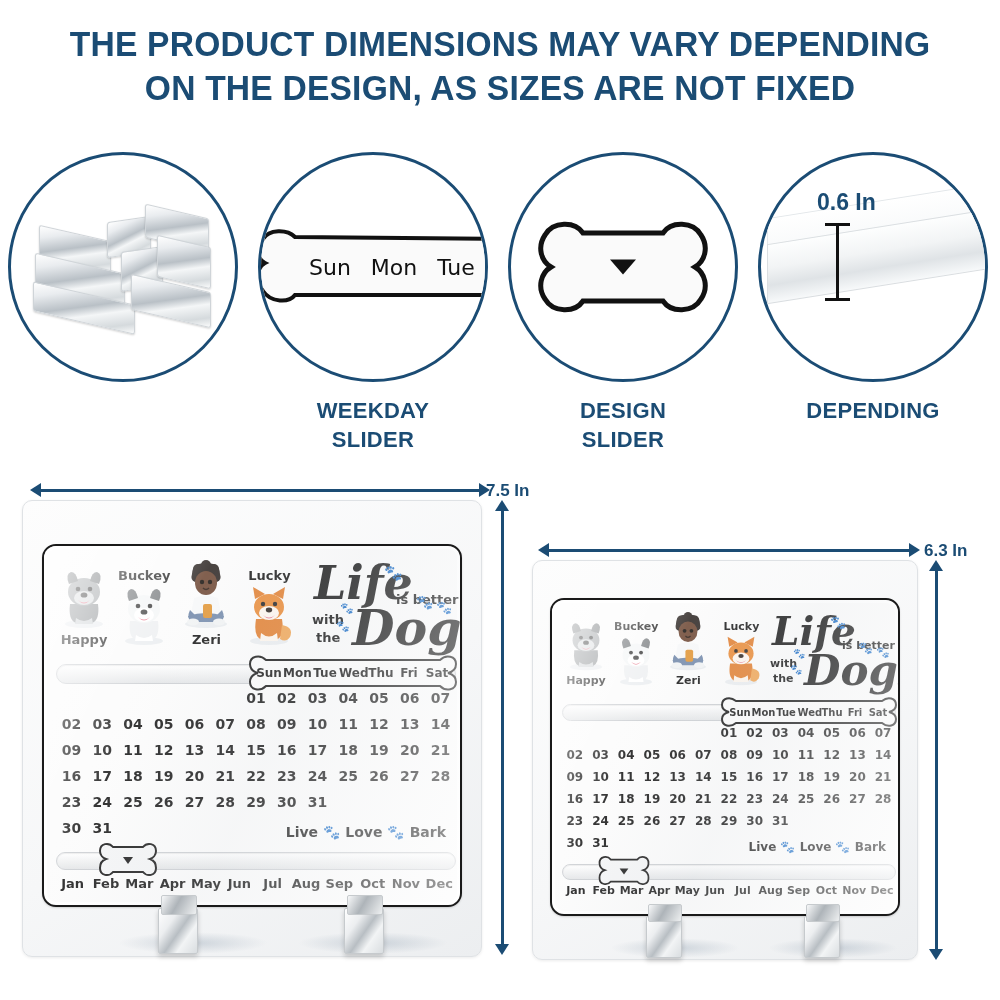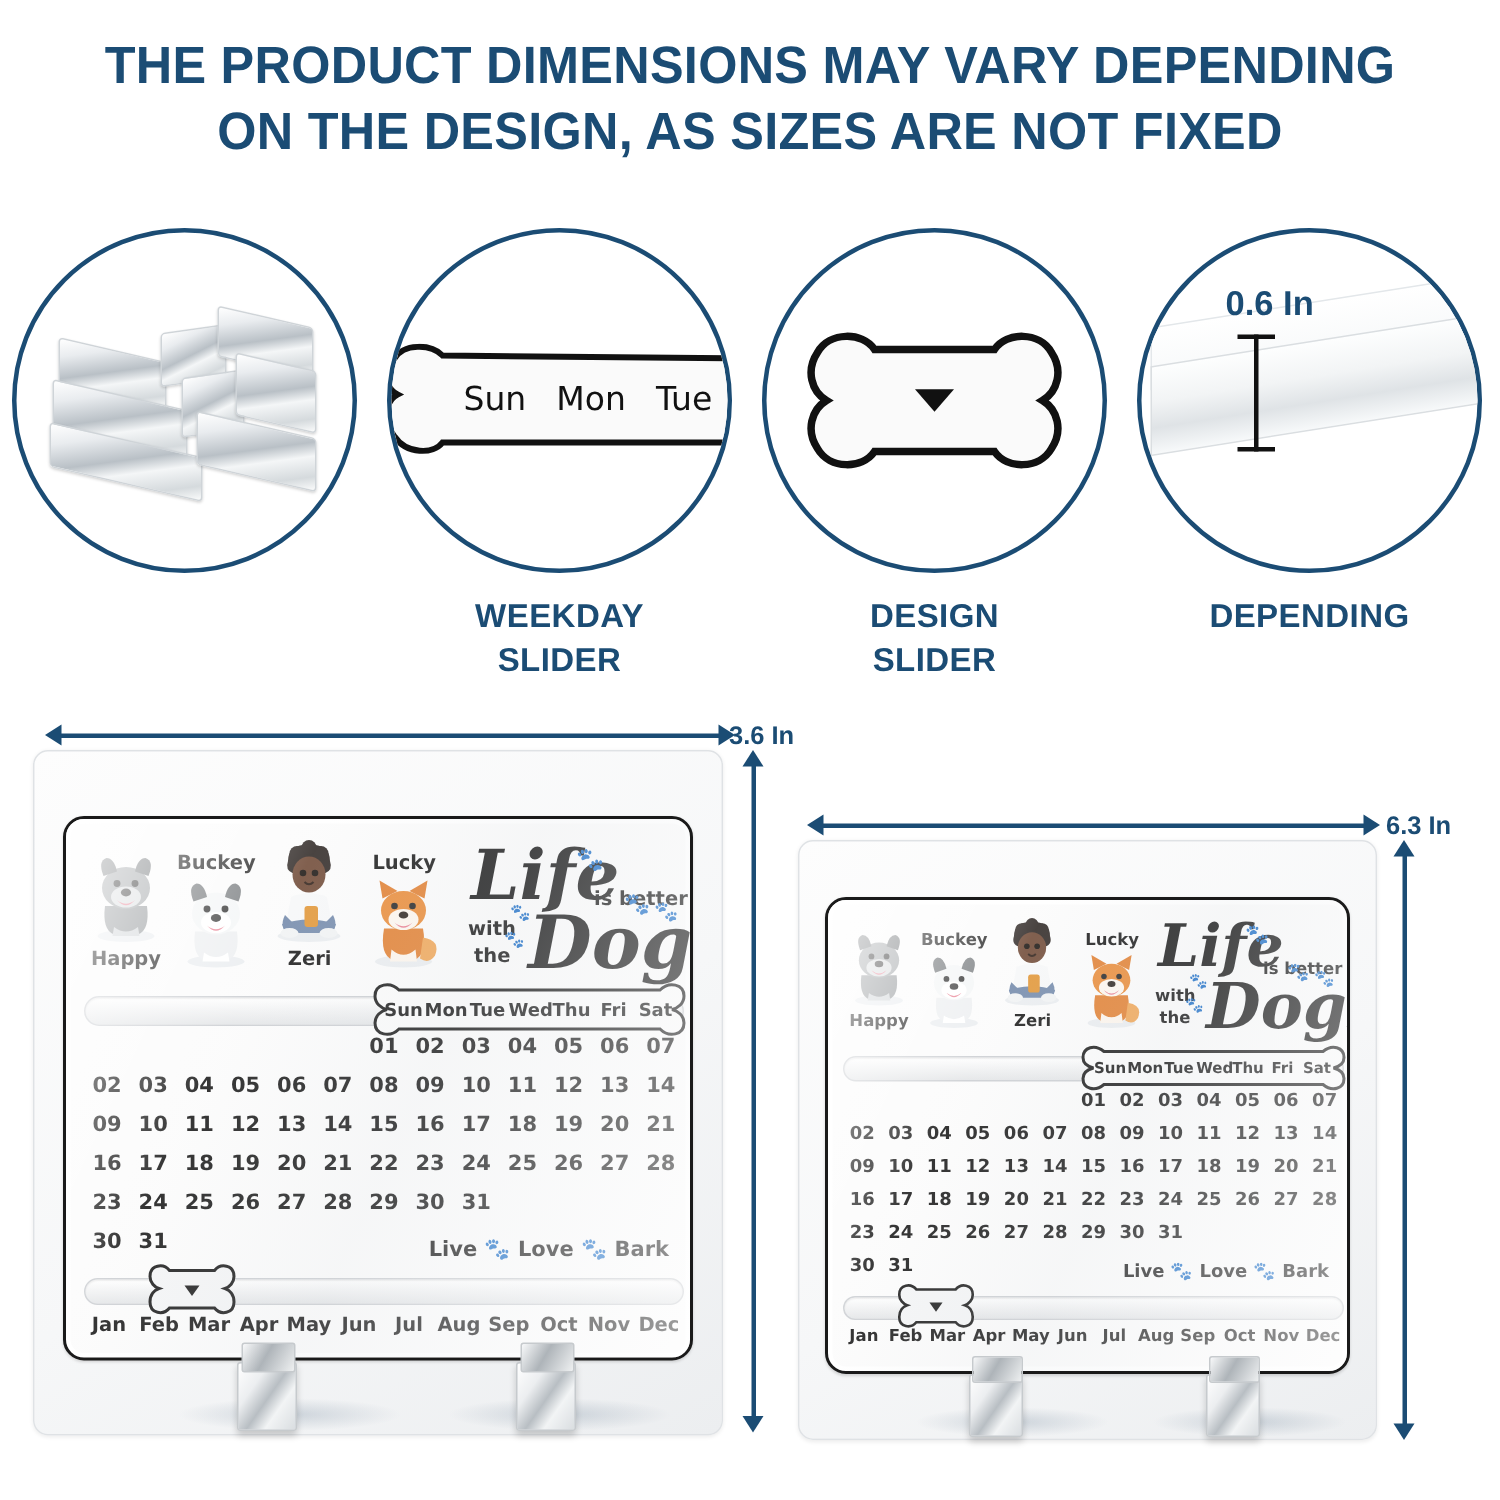--- a/index.html
+++ b/index.html
@@ -289,21 +289,21 @@
         <span>DEPENDING</span>
       </div>
     </div>
   </div>
 
   <div class="harrow" style="left:30px;top:480px;width:460px;height:20px;">
     <div class="hl"></div>
       <div class="line"></div>
       <div class="hr"></div>
   </div>
-  <div class="dim-lbl" style="left:486px;top:481px;">3.6 In</div>
+  <div class="dim-lbl" style="left:486px;top:481px;">7.5 In</div>
   <div class="varrow" style="left:492px;top:500px;width:20px;height:455px;">
     <div class="vt"></div>
       <div class="line"></div>
       <div class="vb"></div>
   </div>
 
   <div class="product" id="prod-large" style="left:22px;top:500px;width:458px;height:455px;">
     <div class="frame-outer"></div>
     <div class="frame-inner" style="left:20px;top:44px;right:18px;bottom:48px;">
 

